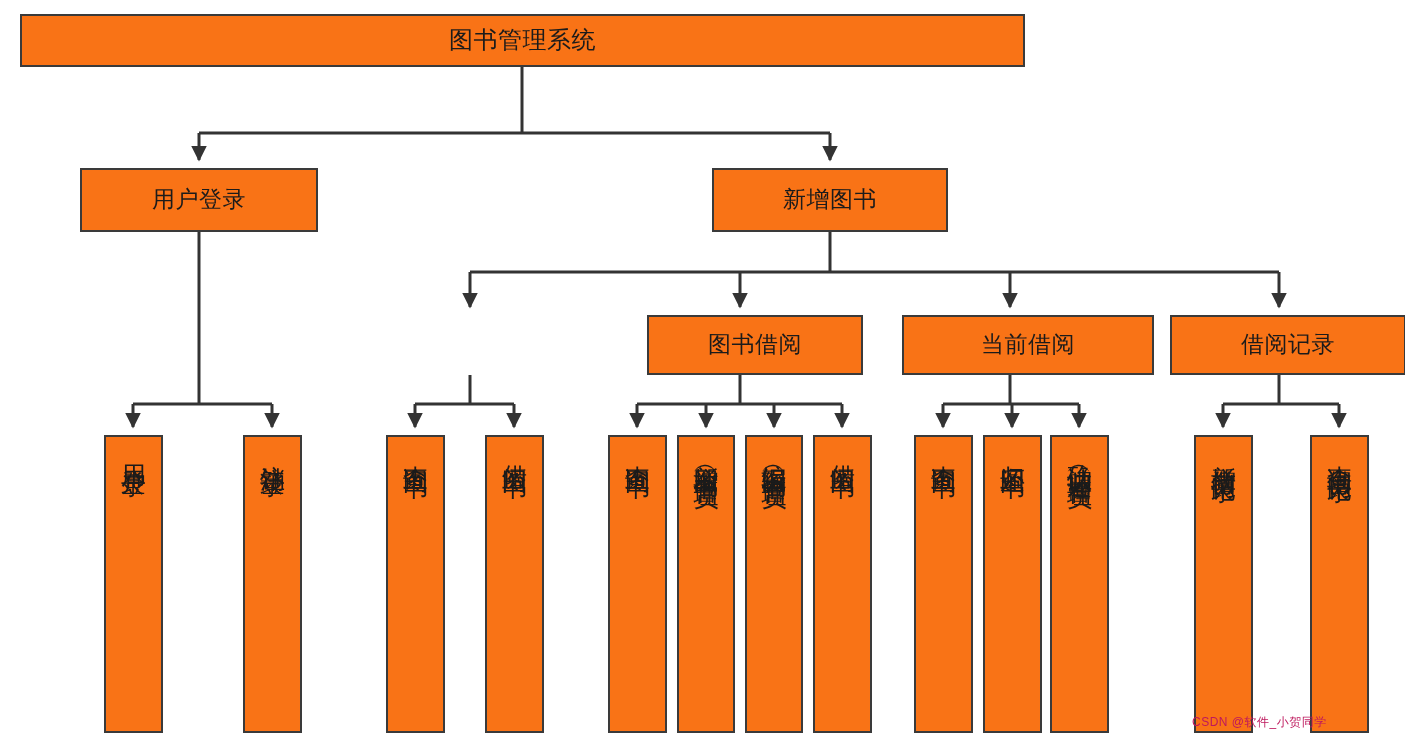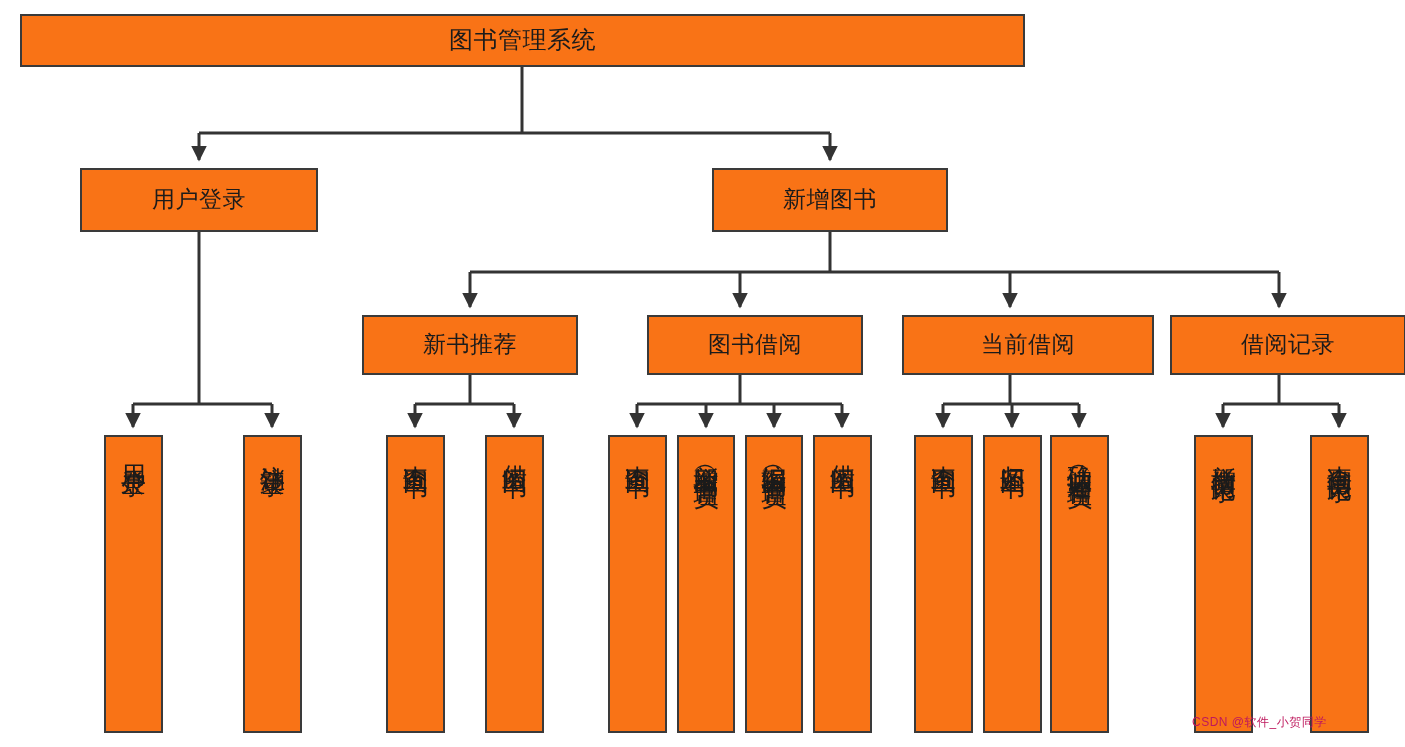--- a/index.html
+++ b/index.html
@@ -125,23 +125,20 @@
   </div>
 
   <div class="node horiz" style="left:80px; top:168px; width:238px; height:64px;">
     <span class="lbl">用户登录</span>
   </div>
 
   <div class="node horiz" style="left:712px; top:168px; width:236px; height:64px;">
     <span class="lbl">新增图书</span>
   </div>
 
-  <div class="node horiz" style="left:362px; top:315px; width:216px; height:60px;">
-    <span class="lbl">新书推荐</span>
-  </div>
 
   <div class="node horiz" style="left:647px; top:315px; width:216px; height:60px;">
     <span class="lbl">图书借阅</span>
   </div>
 
   <div class="node horiz" style="left:902px; top:315px; width:252px; height:60px;">
     <span class="lbl">当前借阅</span>
   </div>
 
   <div class="node horiz" style="left:1170px; top:315px; width:236px; height:60px;">

